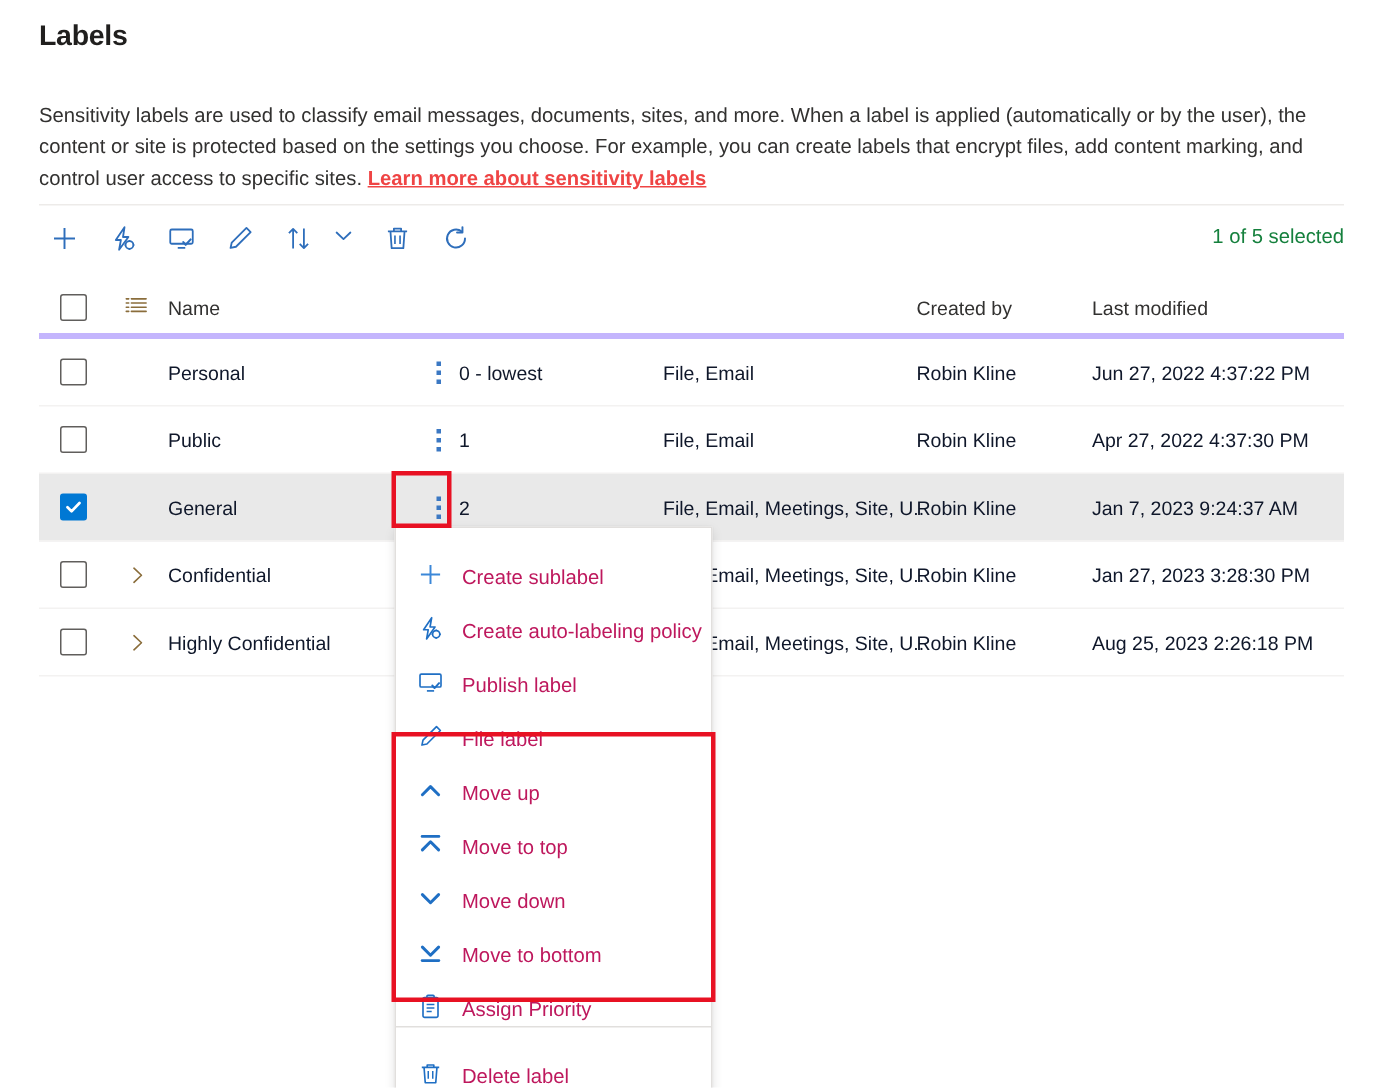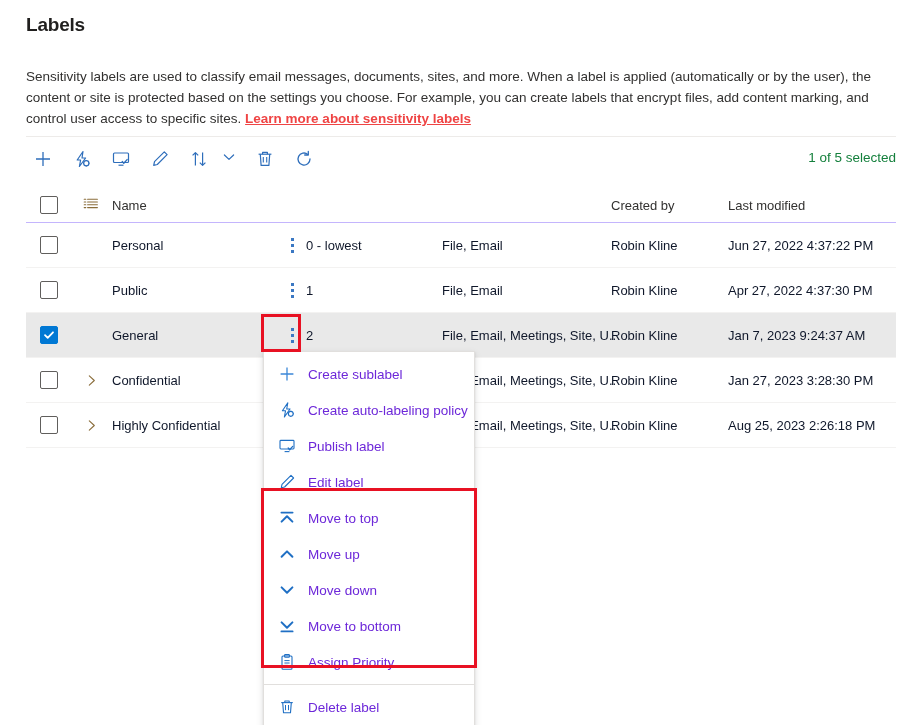--- a/index.html
+++ b/index.html
@@ -90,21 +90,21 @@
   
   .grid {
     position: absolute;
     left: 26px;
     top: 188px;
     width: 870px;
   }
   .grid-header {
     position: relative;
     height: 34px;
-    border-bottom: 1px solid #c4b5fd;
+    border-bottom: 4px solid #c4b5fd;
   }
   .grid-row {
     position: relative;
     height: 44px;
     border-bottom: 1px solid #f3f2f1;
   }
   .grid-row.selected {
     background: #e9e9e9;
   }
 
@@ -176,24 +176,24 @@
     background: #ffffff;
     border: 1px solid #e1dfdd;
     box-shadow: 0 3.2px 7.2px rgba(0,0,0,0.13), 0 0.6px 1.8px rgba(0,0,0,0.10);
     z-index: 30;
     padding: 4px 0 5px 0;
     box-sizing: border-box;
   }
   .ctx-item {
     height: 36px;
     display: flex;
-    align-items: center;
+    align-items: flex-end;
     padding: 0 10px 0 12px;
     font-size: 13.5px;
-    color: #6d28d9;
+    color: #be185d;
     cursor: pointer;
     white-space: nowrap;
   }
   .ctx-ico {
     width: 22px;
     min-width: 22px;
     height: 18px;
     margin-right: 10px;
     display: flex;
     align-items: center;
@@ -451,40 +451,40 @@
     </span>
     <span>Publish label</span>
   </div>
 
   <div class="ctx-item">
     <span class="ctx-ico">
       <svg width="18" height="18" viewBox="0 0 18 18">
         <path d="M13 2.4l2.6 2.6-9 9-3.3.7.7-3.3z" fill="none" stroke="#1f6fc4" stroke-width="1.1" stroke-linejoin="round"></path>
       </svg>
     </span>
-    <span>Edit label</span>
+    <span>File label</span>
+  </div>
+
+  <div class="ctx-item">
+    <span class="ctx-ico">
+      <svg width="18" height="18" viewBox="0 0 18 18">
+        <path d="M3.6 11.8L9 6.4l5.4 5.4" fill="none" stroke="#1f6fc4" stroke-width="2" stroke-linecap="round" stroke-linejoin="round"></path>
+      </svg>
+    </span>
+    <span>Move up</span>
   </div>
 
   <div class="ctx-item">
     <span class="ctx-ico">
       <svg width="18" height="18" viewBox="0 0 18 18">
         <path d="M3.4 3.6h11.2" stroke="#1f6fc4" stroke-width="1.8" stroke-linecap="round"></path>
         <path d="M3.6 12.6L9 7.2l5.4 5.4" fill="none" stroke="#1f6fc4" stroke-width="2" stroke-linecap="round" stroke-linejoin="round"></path>
       </svg>
     </span>
     <span>Move to top</span>
-  </div>
-
-  <div class="ctx-item">
-    <span class="ctx-ico">
-      <svg width="18" height="18" viewBox="0 0 18 18">
-        <path d="M3.6 11.8L9 6.4l5.4 5.4" fill="none" stroke="#1f6fc4" stroke-width="2" stroke-linecap="round" stroke-linejoin="round"></path>
-      </svg>
-    </span>
-    <span>Move up</span>
   </div>
 
   <div class="ctx-item">
     <span class="ctx-ico">
       <svg width="18" height="18" viewBox="0 0 18 18">
         <path d="M3.6 6.4L9 11.8l5.4-5.4" fill="none" stroke="#1f6fc4" stroke-width="2" stroke-linecap="round" stroke-linejoin="round"></path>
       </svg>
     </span>
     <span>Move down</span>
   </div>

